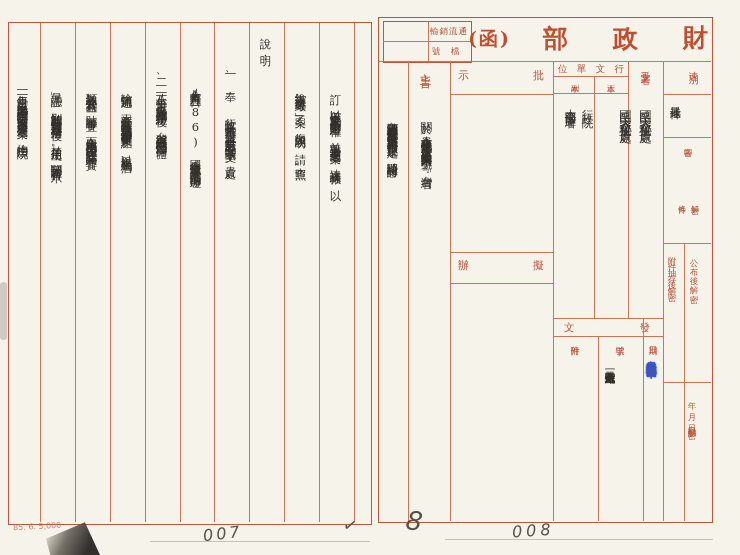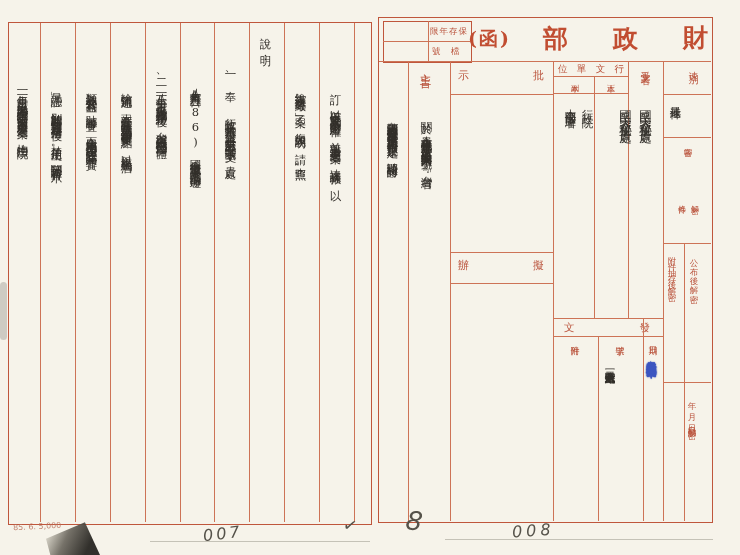--- a/index.html
+++ b/index.html
@@ -48,21 +48,21 @@
   <div class="vt bodycol" style="left:120px;top:84px;">輸銷流通,本部並訂有「開放金馬酒類銷台後作業要點」,以規範金馬酒</div>
   <div class="vt bodycol" style="left:85px;top:84px;">類繳交公賣利益、貼證等事宜,而金馬地區原使用之「餽贈品」及「非賣</div>
   <div class="vt bodycol" style="left:50px;top:83px;">品」憑証,則於前開要點實施日起三個月後,禁止使用。關於因持有八十</div>
   <div class="vt bodycol" style="left:16px;top:84px;">一年十月一日以前未貼憑證之金門高粱酒來台而遭處分之個案,均由法院</div>
 
   <div class="box" style="left:378px;top:17px;width:333px;height:504px;border-width:1.3px;"></div>
 
   <div class="box" style="left:383px;top:21px;width:87px;height:40px;border-width:1px;"></div>
   <div class="rule vl" style="left:428px;top:21px;height:40px;"></div>
   <div class="rule hl" style="left:383px;top:41px;width:87px;"></div>
-  <div class="red" style="position:absolute;left:430px;top:26px;font-size:8.5px;letter-spacing:1px;">限年存保</div>
+  <div class="red" style="position:absolute;left:430px;top:26px;font-size:8.5px;letter-spacing:1px;">輸銷流通</div>
   <div class="red" style="position:absolute;left:432px;top:46px;font-size:8.5px;letter-spacing:1px;">號　檔</div>
 
   <div class="hdrchar" style="left:683px;top:21px;">財</div>
   <div class="hdrchar" style="left:613px;top:22px;">政</div>
   <div class="hdrchar" style="left:543px;top:22px;">部</div>
   <div class="hdrchar" style="left:468px;top:26px;font-size:19px;letter-spacing:2px;">(函)</div>
 
   <div class="rule hl" style="left:379px;top:61px;width:332px;"></div>
 
   <div class="rule vl" style="left:408px;top:62px;height:459px;"></div>

